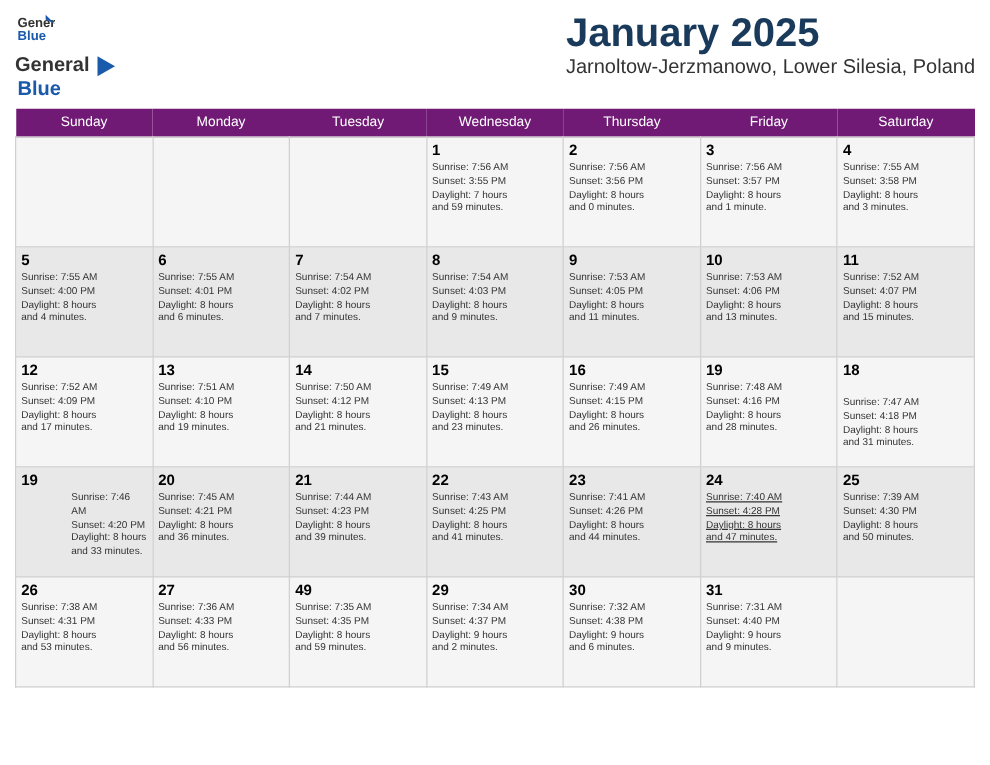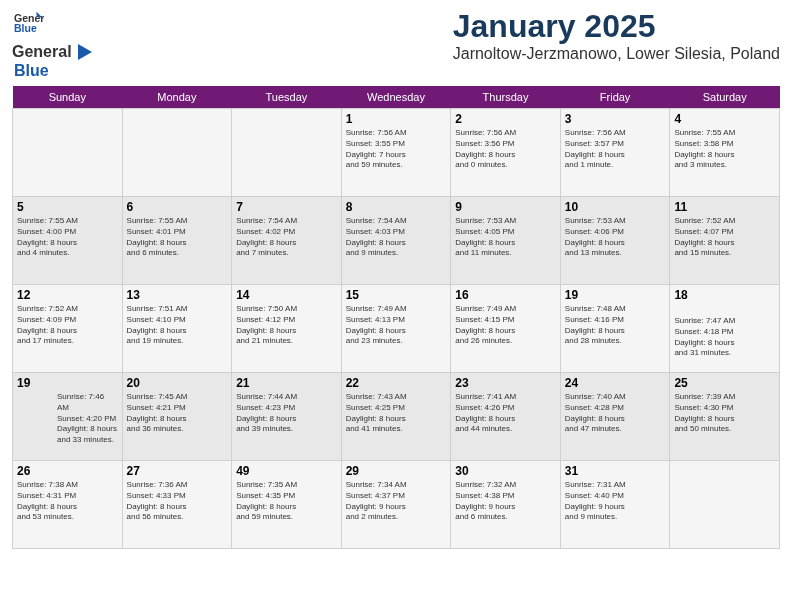--- a/index.html
+++ b/index.html
@@ -236,21 +236,21 @@
           </td>
           <td>
             <div class="date-num">23</div>
             <div class="day-info" style="white-space: pre-line;">Sunrise: 7:41 AM
 Sunset: 4:26 PM
 Daylight: 8 hours
 and 44 minutes.</div>
           </td>
           <td>
             <div class="date-num">24</div>
-            <div class="day-info" style="white-space: pre-line;">Sunrise: 7:40 AM
+            <div class="day-info" style="white-space: pre-line; text-decoration: underline;">Sunrise: 7:40 AM
 Sunset: 4:28 PM
 Daylight: 8 hours
 and 47 minutes.</div>
           </td>
           <td>
             <div class="date-num">25</div>
             <div class="day-info" style="white-space: pre-line;">Sunrise: 7:39 AM
 Sunset: 4:30 PM
 Daylight: 8 hours
 and 50 minutes.</div>

